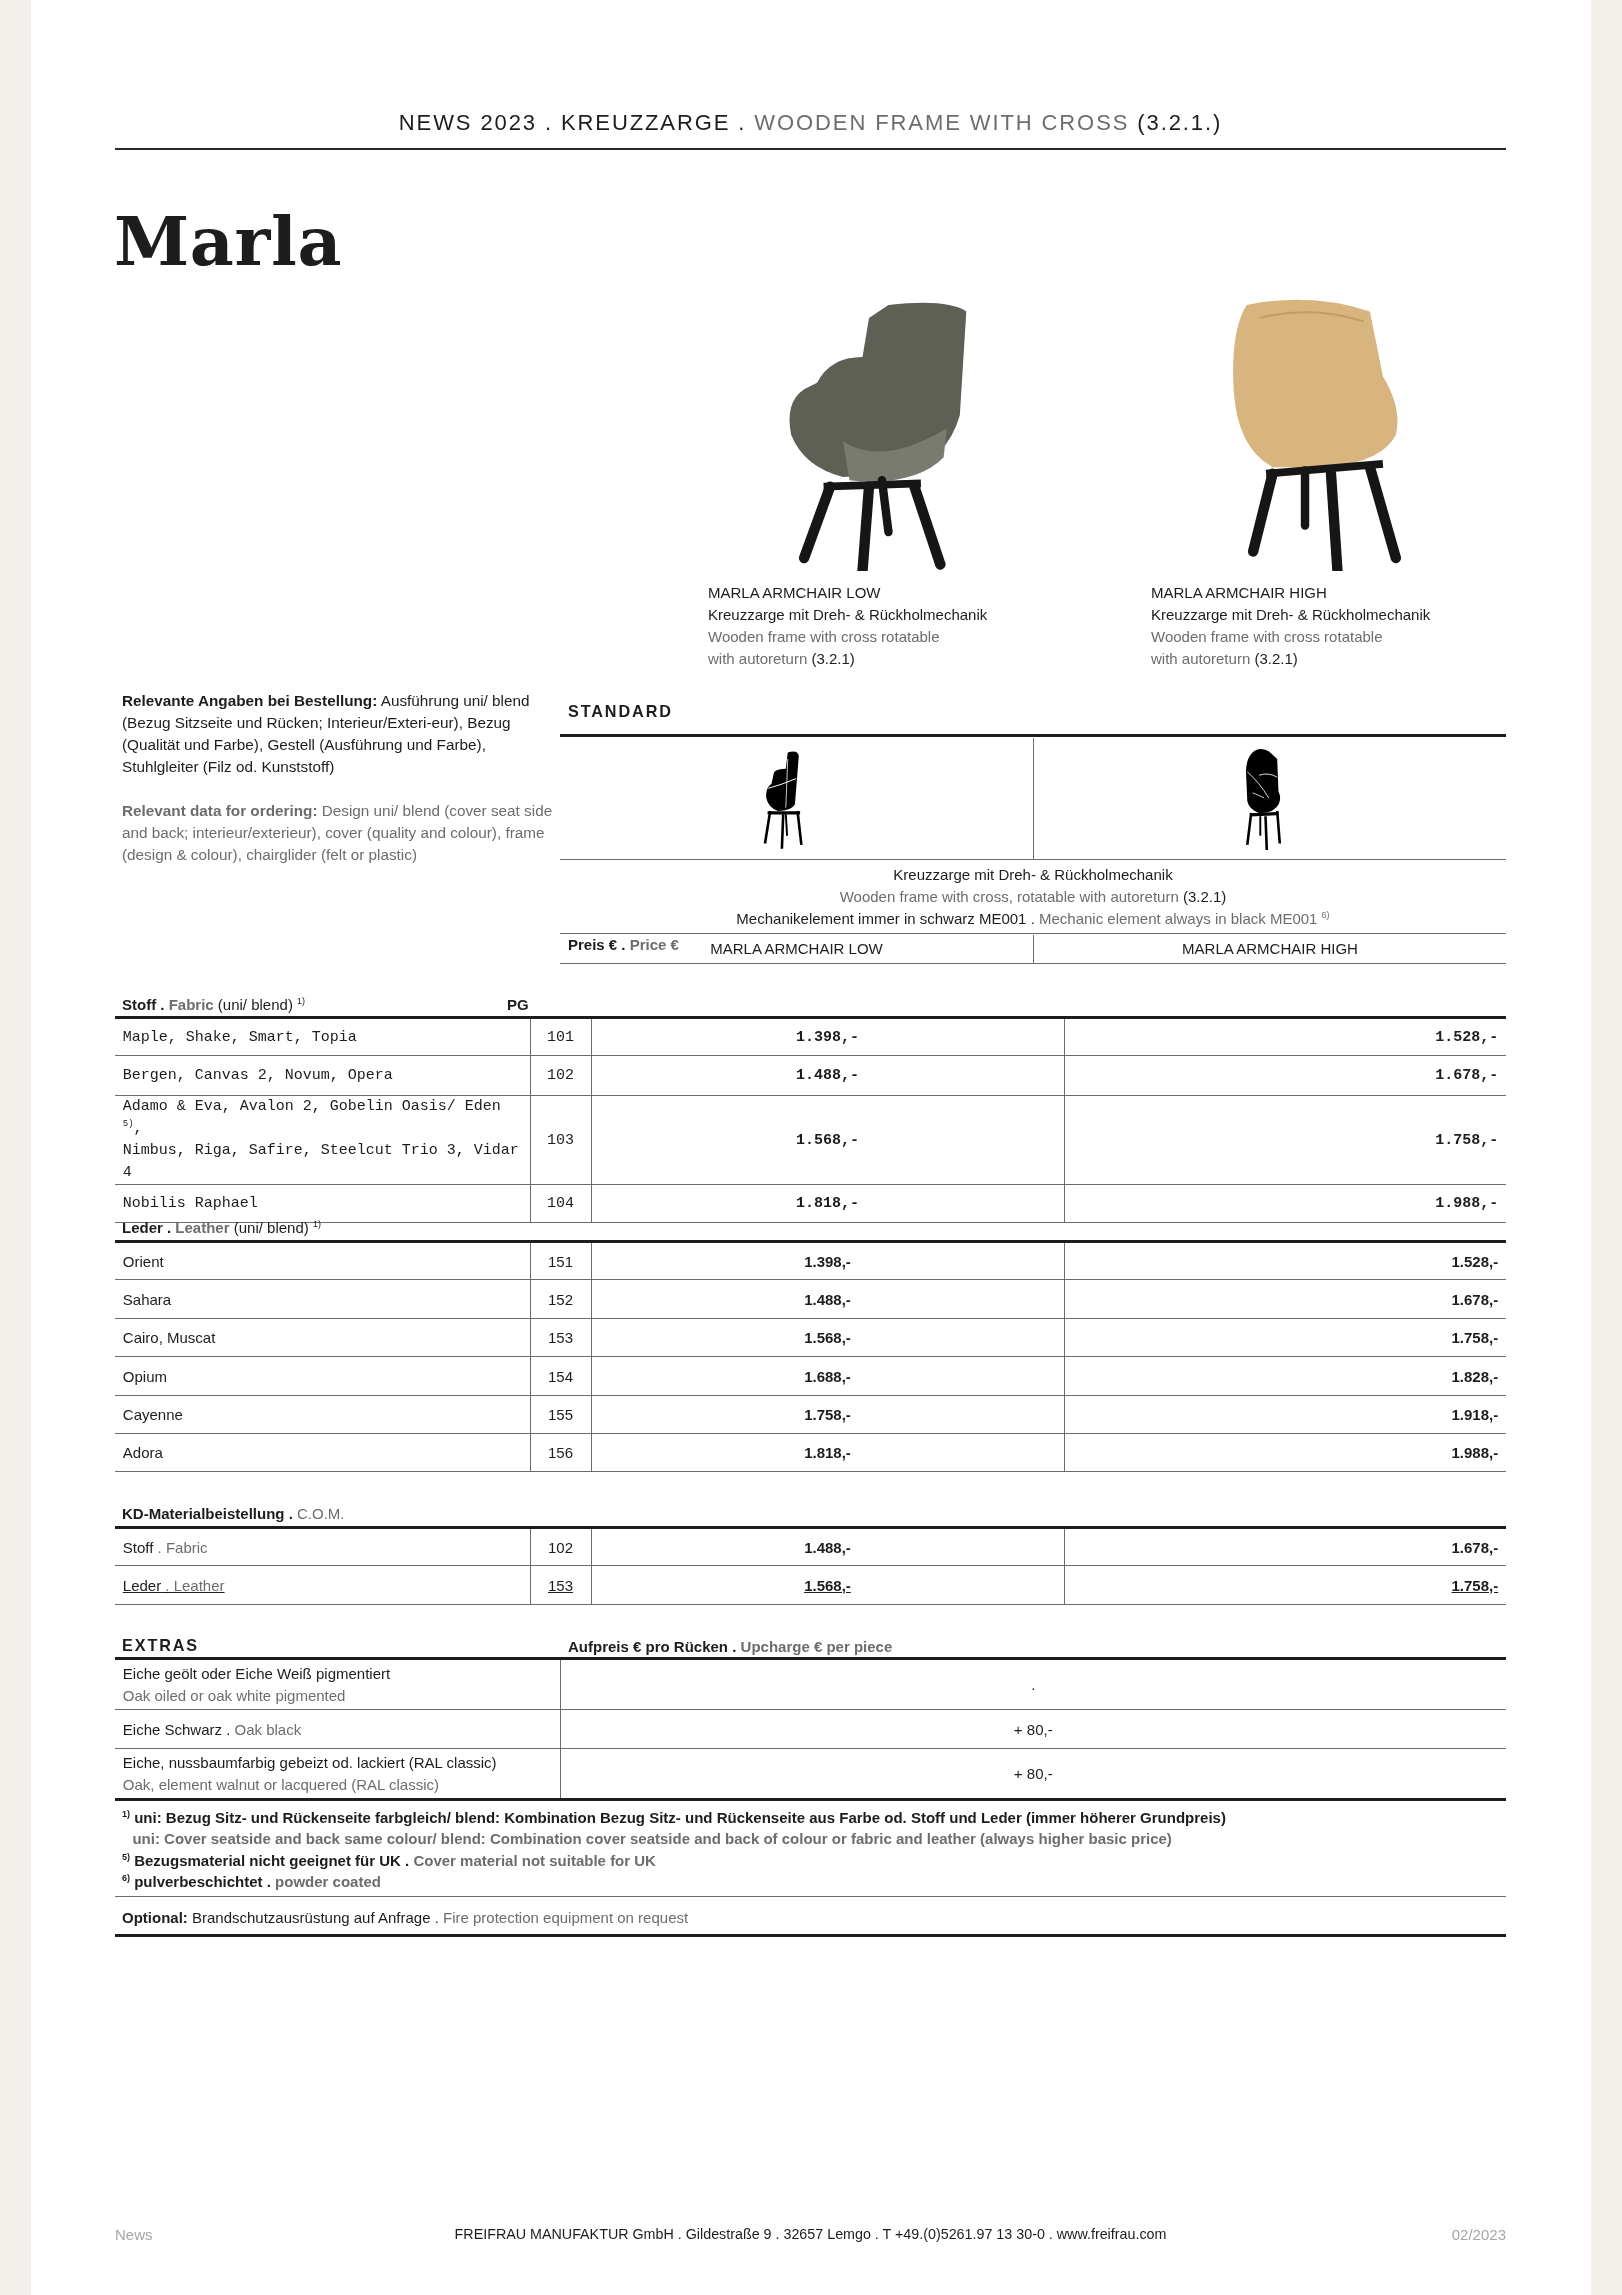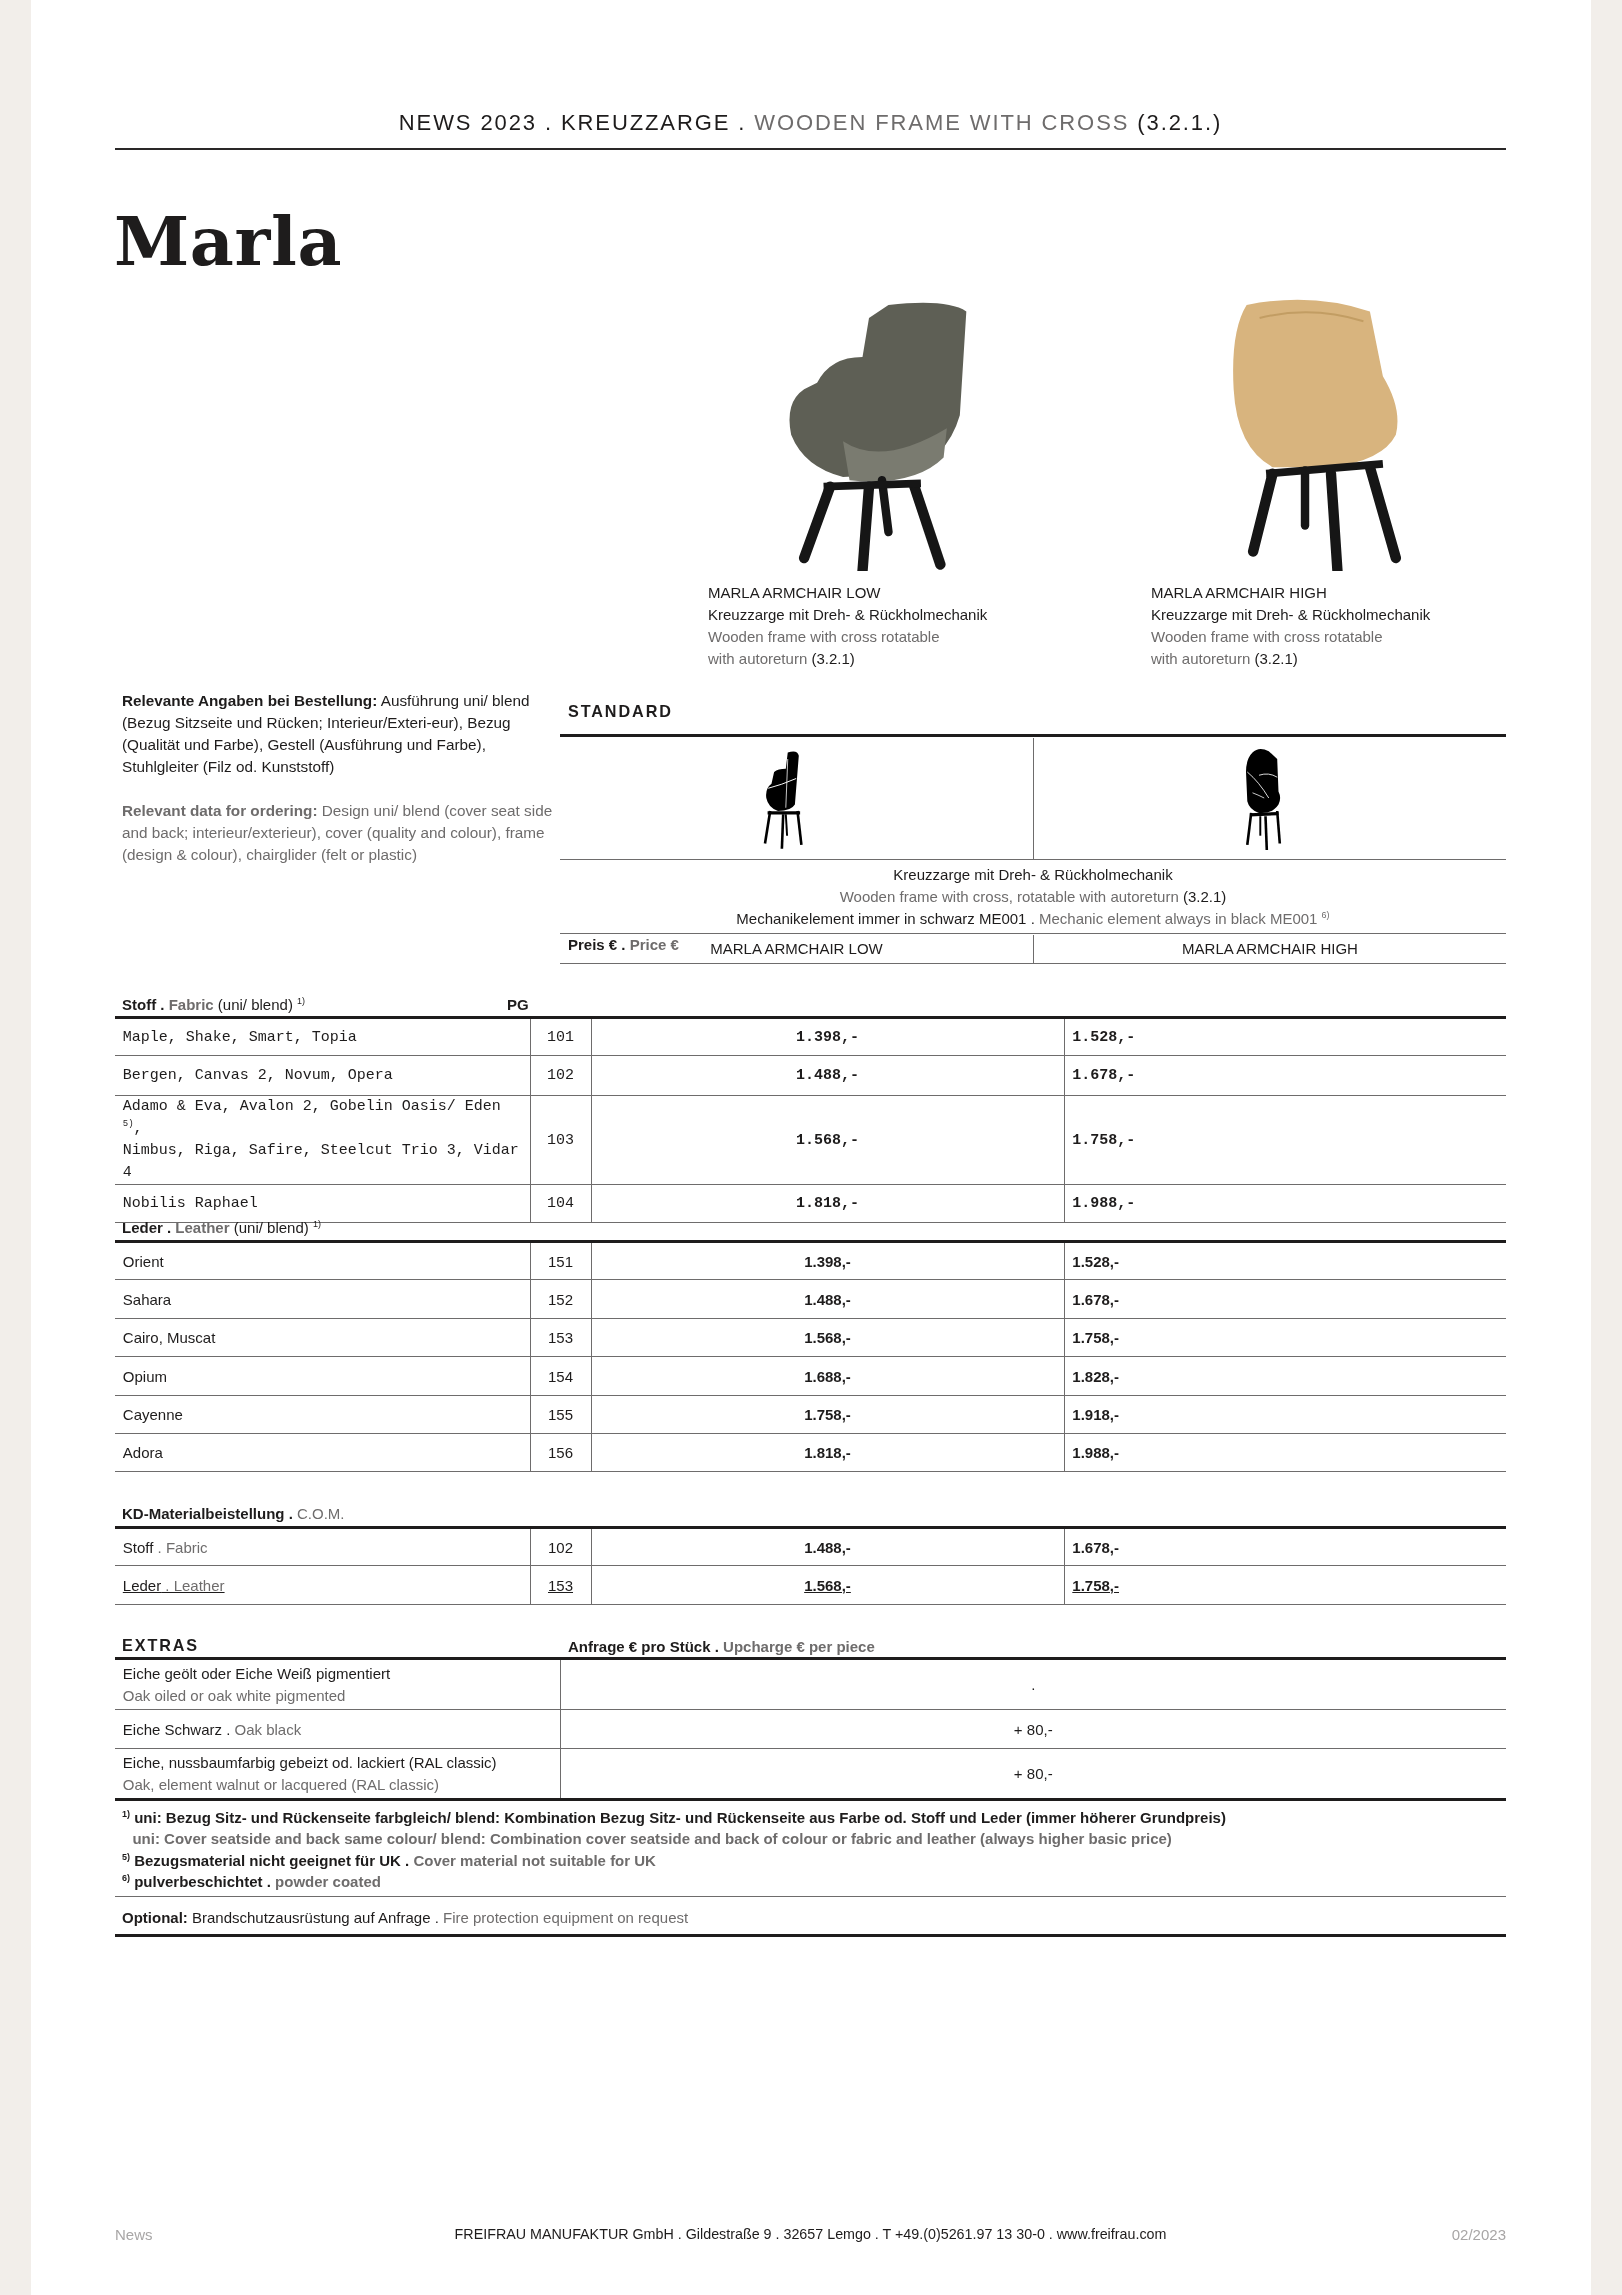--- a/index.html
+++ b/index.html
@@ -34,21 +34,21 @@
   .std-title { left: 537px; top: 702px; font-size: 16.2px; font-weight: bold; letter-spacing: 1.9px; }
   .thick { height: 3.2px; background: #1e1c1c; }
   .thin { height: 1.3px; background: #6e6c6c; }
   .vline { width: 1.3px; background: #6e6c6c; }
 
   
   table.pt { position: absolute; border-collapse: collapse; font-size: 15px; table-layout: fixed; }
   table.pt td { border-bottom: 1.3px solid #6e6c6c; padding: 0 7.8px; vertical-align: middle; }
   table.pt td.pg { border-left: 1.3px solid #6e6c6c; text-align: center; }
   table.pt td.p1 { border-left: 1.3px solid #6e6c6c; text-align: center; font-weight: bold; }
-  table.pt td.p2 { border-left: 1.3px solid #6e6c6c; text-align: left; font-weight: bold; margin-left: 40px; }
+  table.pt td.p2 { border-left: 1.3px solid #6e6c6c; text-align: right; font-weight: bold; margin-left: 40px; }
   table.pt tr.first td { border-top: 3.2px solid #1e1c1c; }
   .sec-head { font-size: 15px; }
 
   .foot { font-size: 15px; line-height: 21.4px; }
   .pagefoot { top: 2226px; font-size: 15px; }
 </style>
 </head>
 <body>
 
 <div class="page">
@@ -250,21 +250,21 @@
       <td><span>Leder</span><span class="grey"> . Leather</span></td>
       <td class="pg">153</td>
       <td class="p1">1.568,-</td>
       <td class="p2">1.758,-</td>
     </tr>
   </tbody>
     </table>
 
   <div class="abs" style="left:91px; top:1636px; font-size:16.2px; font-weight:bold; letter-spacing:1.9px;">EXTRAS</div>
   <div class="abs sec-head" style="left:537px; top:1638px;">
-    <b>Anfrage € pro Stück . </b><b class="grey">Upcharge € per piece</b>
+    <b>Aufpreis € pro Rücken . </b><b class="grey">Upcharge € per piece</b>
   </div>
   <table class="pt" style="left:84px; top:1657px; width:1391px;">
     <colgroup>
         <col style="width:445px">
         <col style="width:946px">
       </colgroup>
     <tbody>
         <tr class="first" style="height:51px;">
       <td style="line-height:22px;">
             <div>Eiche geölt oder Eiche Weiß pigmentiert</div>

